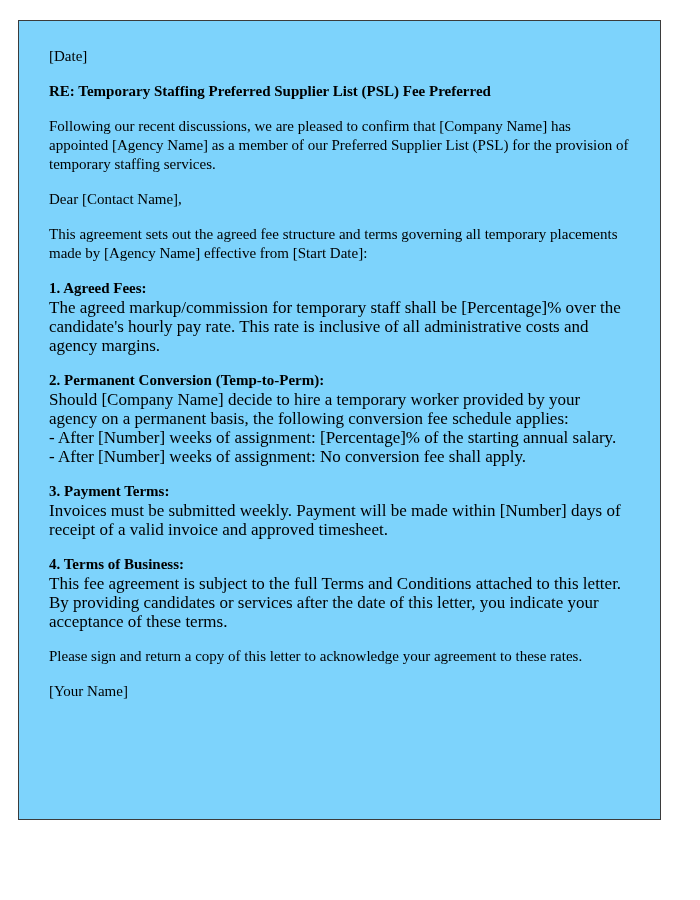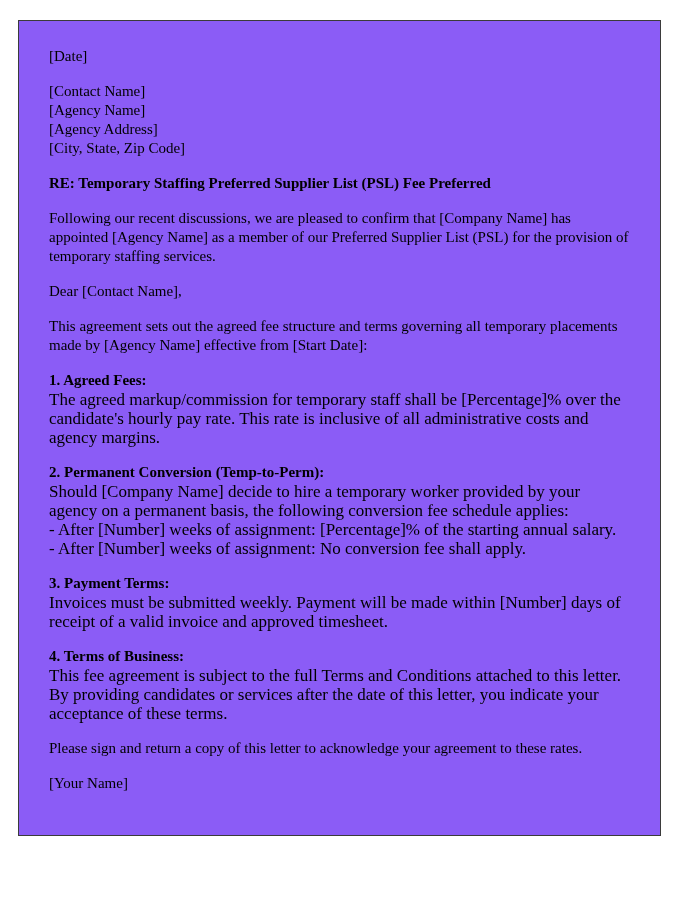--- a/index.html
+++ b/index.html
@@ -15,21 +15,21 @@
       color: #000000;
     }
     .letter-page {
       box-sizing: border-box;
       position: absolute;
       left: 18px;
       top: 20px;
       width: 643px;
       min-height: 800px;
       border: 1px solid #3b3b3b;
-      background: #8b5cf6;
+      background: #7dd3fc;
       padding: 26px 31px 26px 30px;
     }
     .block {
       font-size: 15px;
       line-height: 19px;
       margin: 0 0 16px 0;
       white-space: pre-line;
     }
     .block:last-child {
       margin-bottom: 16px;
@@ -51,24 +51,20 @@
       white-space: pre-line;
     }
   </style>
 </head>
 <body>
 
 <div class="letter-page">
 
   <div class="block">[Date]</div>
 
-  <div class="block">[Contact Name]
-[Agency Name]
-[Agency Address]
-[City, State, Zip Code]</div>
 
   <div class="block bold">RE: Temporary Staffing Preferred Supplier List (PSL) Fee Preferred</div>
 
   <div class="block">Following our recent discussions, we are pleased to confirm that [Company Name] has appointed [Agency Name] as a member of our Preferred Supplier List (PSL) for the provision of temporary staffing services.</div>
 
   <div class="block">Dear [Contact Name],</div>
 
   <div class="block">This agreement sets out the agreed fee structure and terms governing all temporary placements made by [Agency Name] effective from [Start Date]:</div>
 
   <div class="section">

